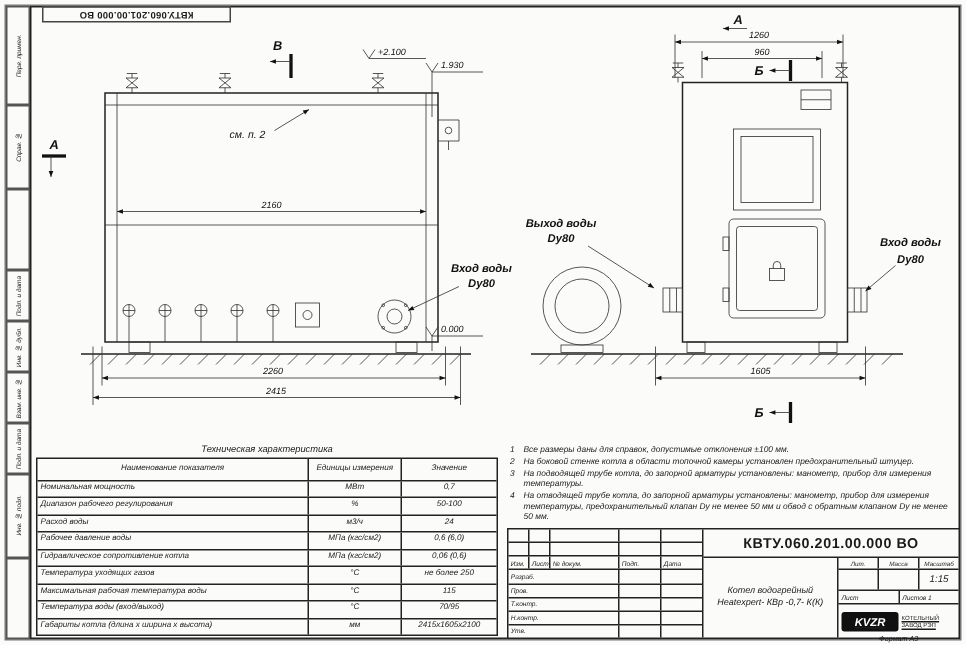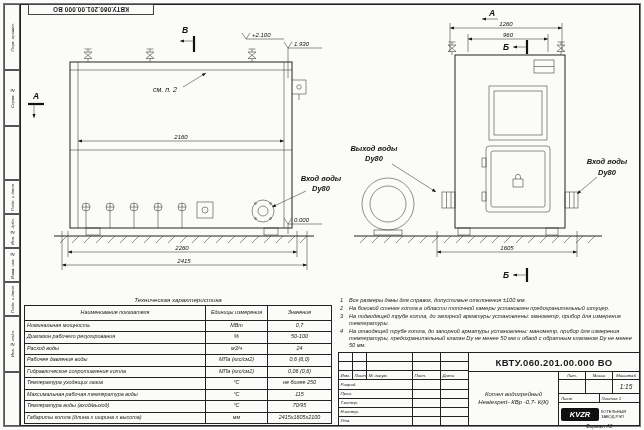--- a/index.html
+++ b/index.html
@@ -60,21 +60,21 @@
       display:flex;align-items:center;justify-content:center;}
   .lm-last{border-right:none;}
   .tb-vals{display:flex;height:13px;border-bottom:0.7px solid #222;}
   .vm{flex:1;border-right:0.7px solid #222;display:flex;align-items:center;justify-content:center;
       font:italic 6.5px "Liberation Sans",sans-serif;}
   .vm-last{border-right:none;}
   .tb-sheets{display:flex;height:8px;border-bottom:0.7px solid #222;}
   .sh{flex:1;border-right:0.7px solid #222;font:italic 4.4px "Liberation Sans",sans-serif;
       display:flex;align-items:center;padding:0 2px;}
   .sh-last{border-right:none;}
-  .tb-logo-row{flex:1;display:flex;align-items:center;gap:2px;padding:1px 2px;}
+  .tb-logo-row{flex:1;display:flex;align-items:center;gap:2px;padding:1px 2px;text-decoration:underline;}
   .kvzr{background:#101010;color:#fff;font:italic bold 7.5px "Liberation Sans",sans-serif;width:38px;height:13px;
         display:flex;align-items:center;justify-content:center;border-radius:2px;flex:none;}
   .kvzr-cap{font:4px/1.3 "Liberation Sans",sans-serif;width:34px;}
   .fmt{position:absolute;left:586px;top:424px;font:italic 4.8px "Liberation Sans",sans-serif;}
 </style>
 </head>
 <body>
 
 <div class="sheet">
   <div class="outer"></div>

